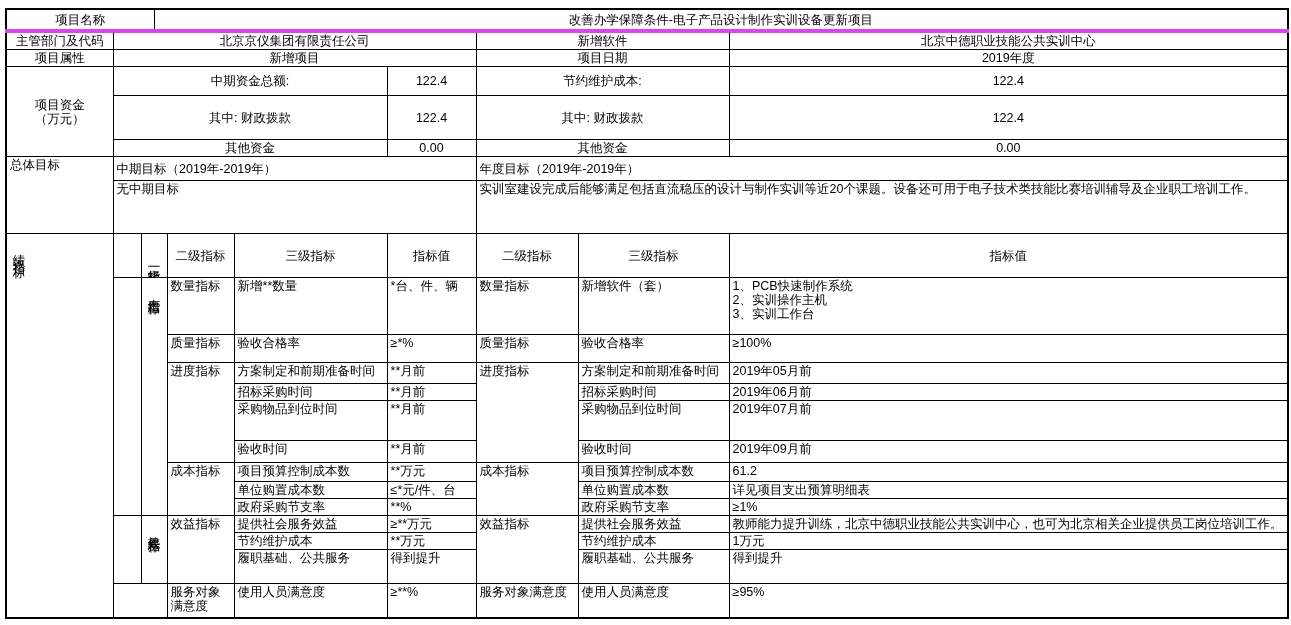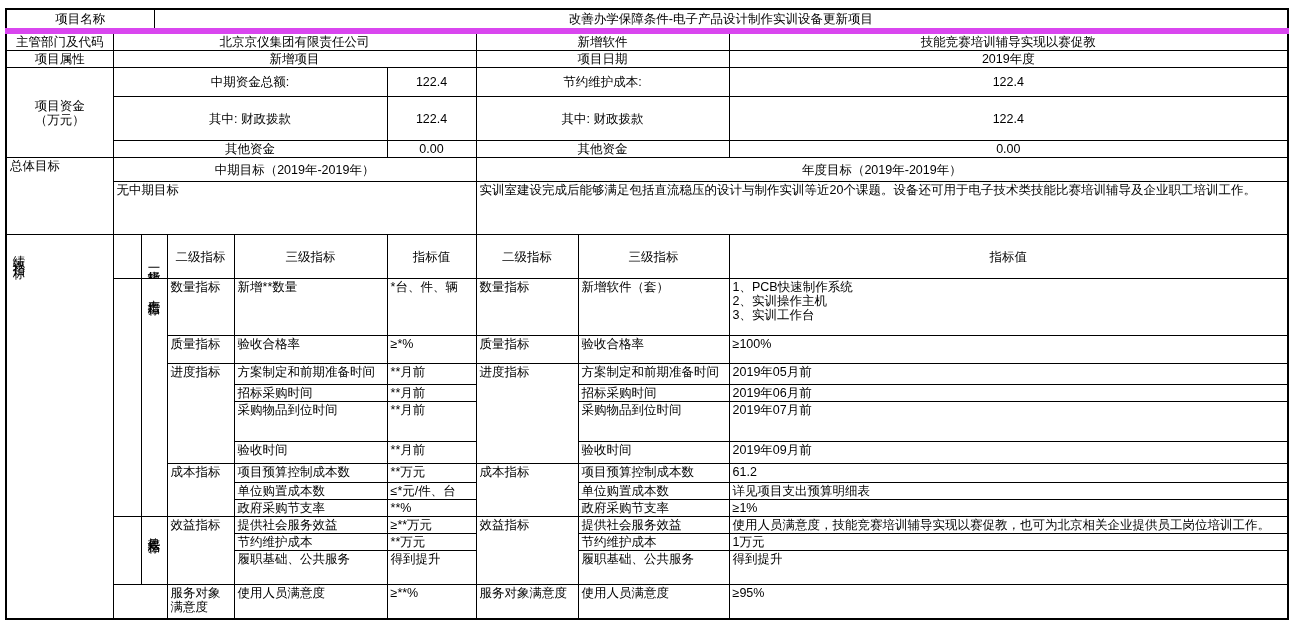--- a/index.html
+++ b/index.html
@@ -16,22 +16,22 @@
   }
   td{
     border:1px solid #000000;
     font-size:12.5px;line-height:14px;
     padding:1px 3px;
     text-align:center;vertical-align:middle;
     overflow:hidden;
     word-break:break-all;
   }
   td.lt{text-align:left;vertical-align:top;}
-  td.lm{text-align:center;vertical-align:middle;margin-top:46px;}
-  td.thickb{border-bottom:6px solid #d946ef;margin-top:28px;}
+  td.lm{text-align:left;vertical-align:middle;margin-top:46px;}
+  td.thickb{border-bottom:4px solid #d946ef;margin-top:28px;}
   td.pre{white-space:pre-line;}
   .vt{
     writing-mode:vertical-lr;text-orientation:upright;
     display:inline-block;
   }
   td.vcell{text-align:left;vertical-align:top;padding-top:10px;padding-left:5px;}
   td.vcell2{text-align:center;vertical-align:top;padding-top:4px;}
   td.vhead{text-align:center;vertical-align:middle;}
   .wrapnarrow{display:inline-block;max-width:58px;}
   .ls3{letter-spacing:4px;}
@@ -58,21 +58,21 @@
   <tbody>
         <tr style="height:22px">
     <td colspan="3" class="thickb">项目名称</td>
     <td colspan="7" class="thickb">改善办学保障条件-电子产品设计制作实训设备更新项目</td>
   </tr>
 
   <tr style="height:16px">
     <td>主管部门及代码</td>
     <td colspan="6">北京京仪集团有限责任公司</td>
     <td colspan="2">新增软件</td>
-    <td>技能竞赛培训辅导实现以赛促教</td>
+    <td>北京中德职业技能公共实训中心</td>
   </tr>
 
   <tr style="height:16px">
     <td>项目属性</td>
     <td colspan="6">新增项目</td>
     <td colspan="2">项目日期</td>
     <td>2019年度</td>
   </tr>
 
   <tr style="height:29px">
@@ -188,21 +188,21 @@
   </tr>
 
   <tr style="height:16px">
     <td rowspan="3"></td>
     <td colspan="2" rowspan="3" class="vcell2"><span class="vt ls1">效果指标</span></td>
     <td rowspan="3" class="lt">效益指标</td>
     <td class="lt">提供社会服务效益</td>
     <td class="lt">≥**万元</td>
     <td rowspan="3" class="lt">效益指标</td>
     <td class="lt">提供社会服务效益</td>
-    <td class="lt">使用人员满意度，技能竞赛培训辅导实现以赛促教，也可为北京相关企业提供员工岗位培训工作。</td>
+    <td class="lt">教师能力提升训练，北京中德职业技能公共实训中心，也可为北京相关企业提供员工岗位培训工作。</td>
   </tr>
   <tr style="height:15px">
     <td class="lt">节约维护成本</td>
     <td class="lt">**万元</td>
     <td class="lt">节约维护成本</td>
     <td class="lt">1万元</td>
   </tr>
   <tr style="height:34px">
     <td class="lt">履职基础、公共服务</td>
     <td class="lt">得到提升</td>

